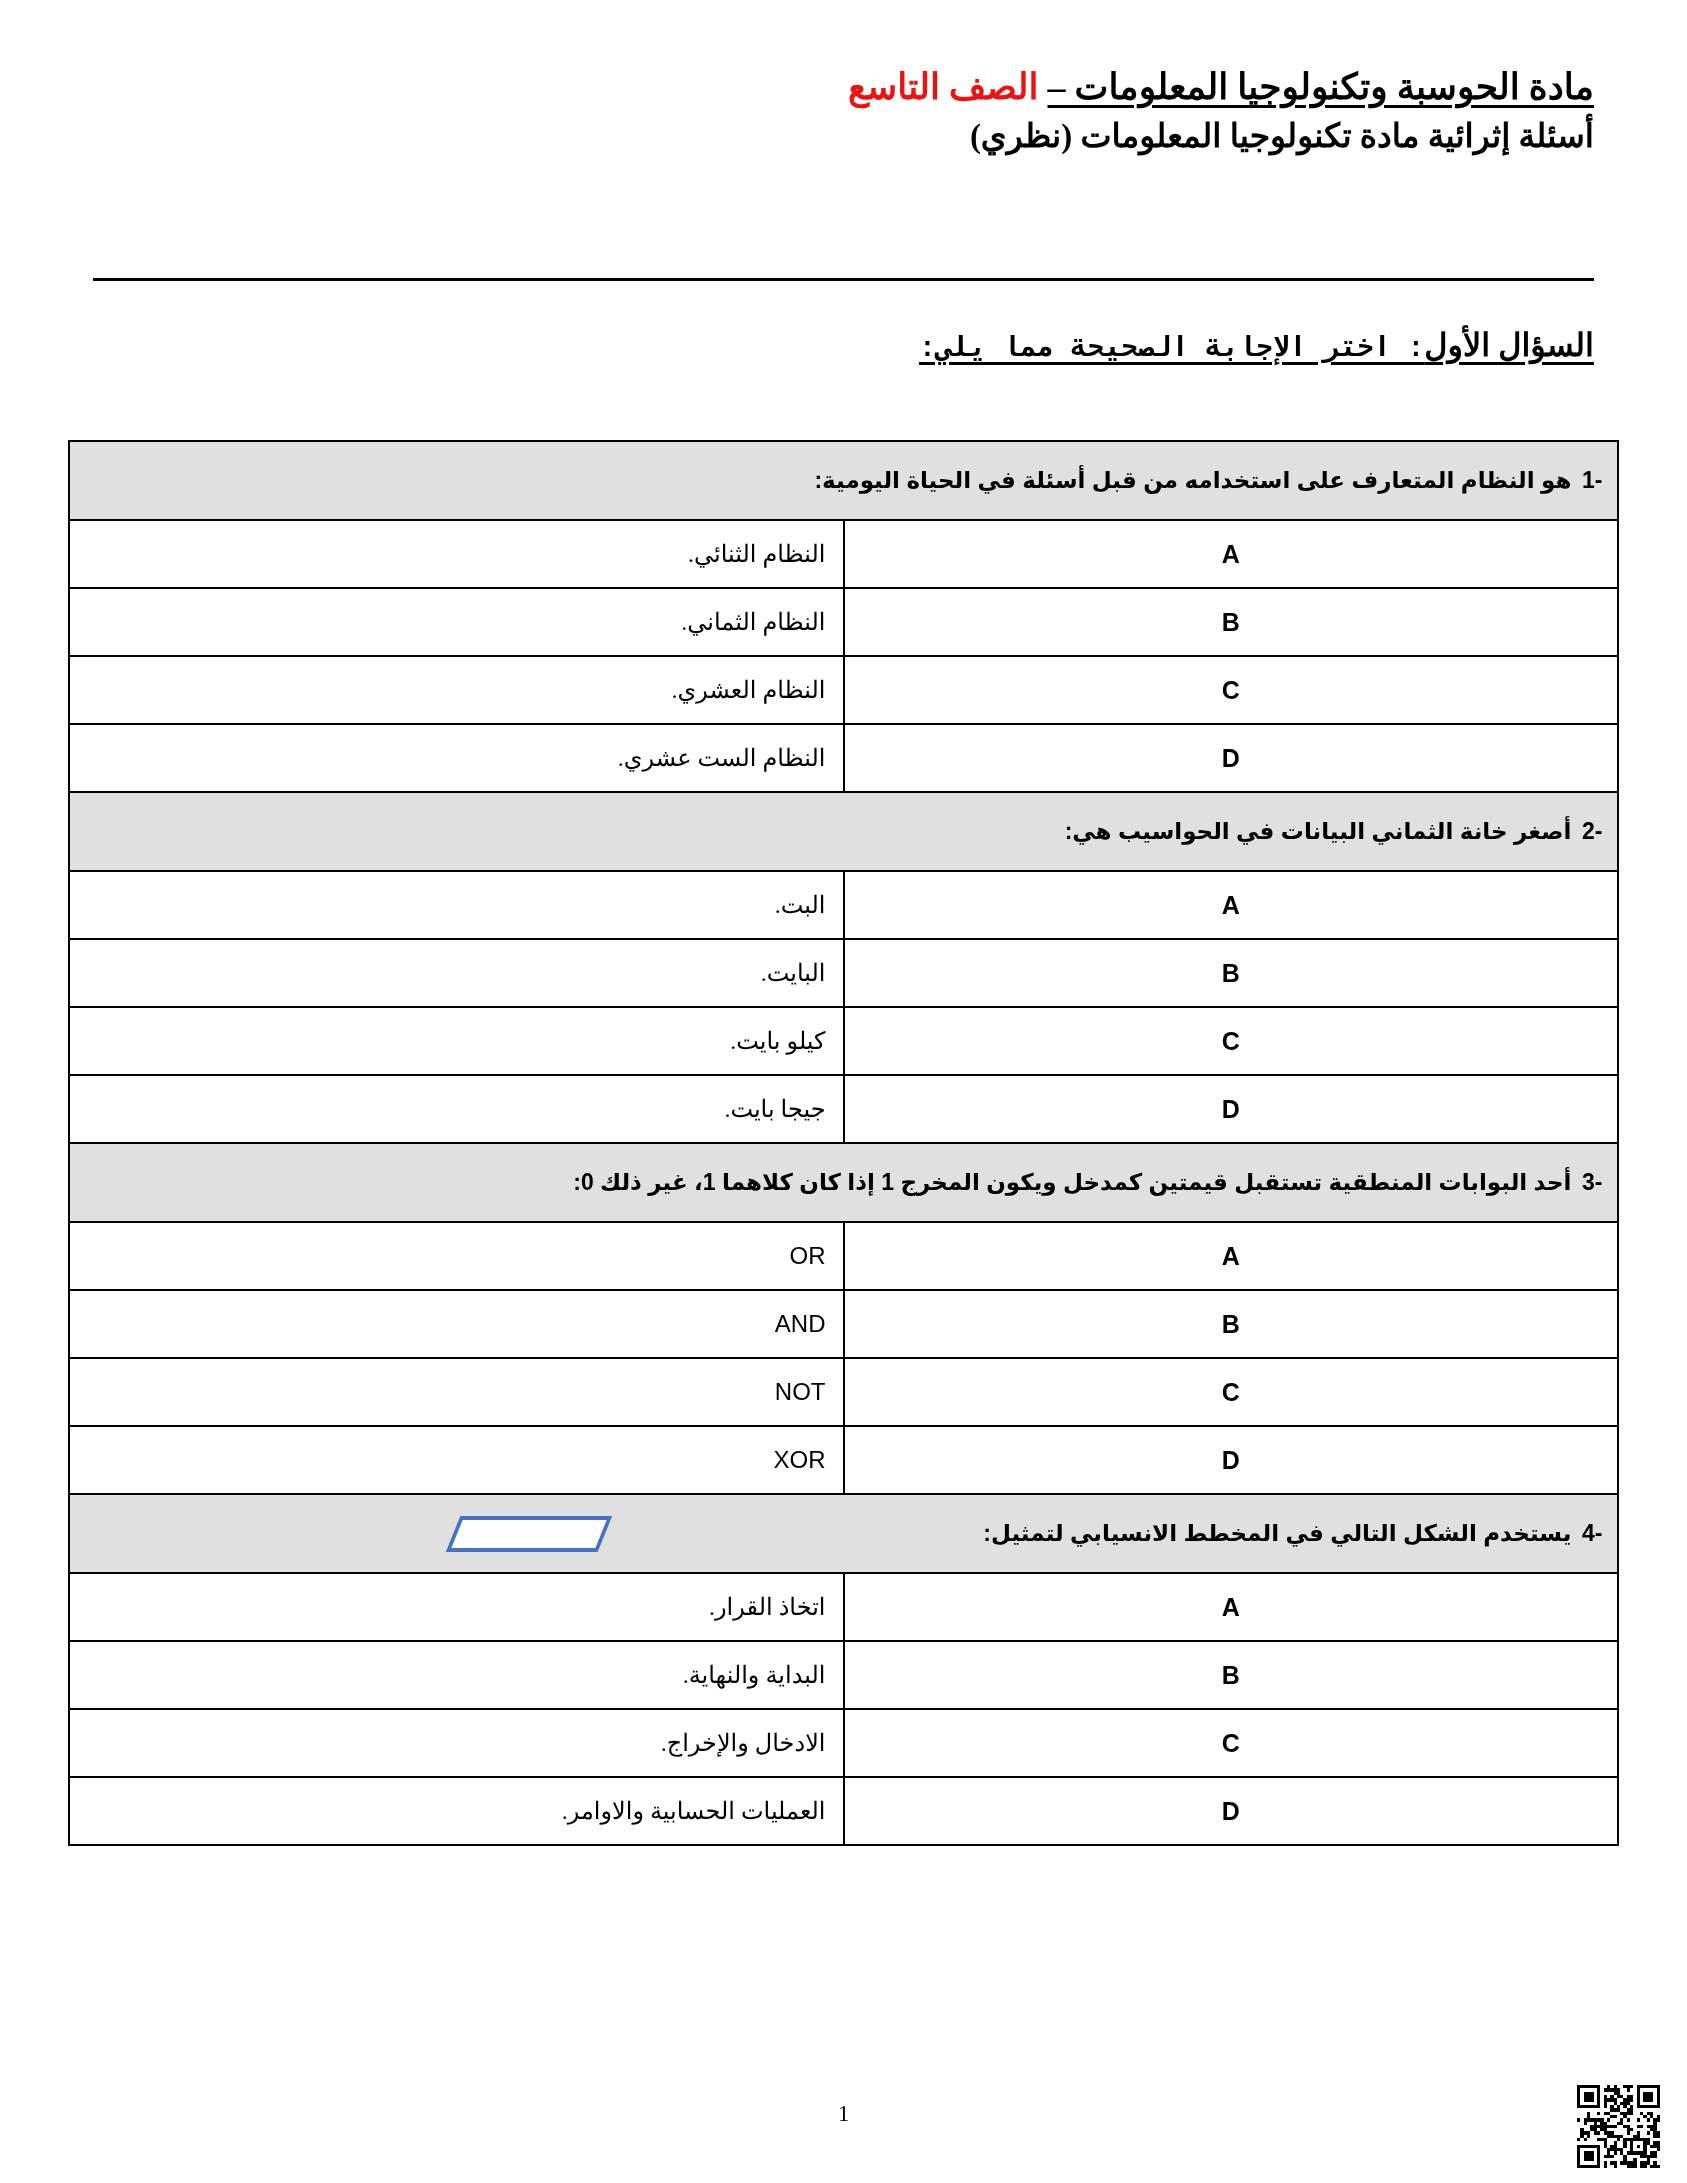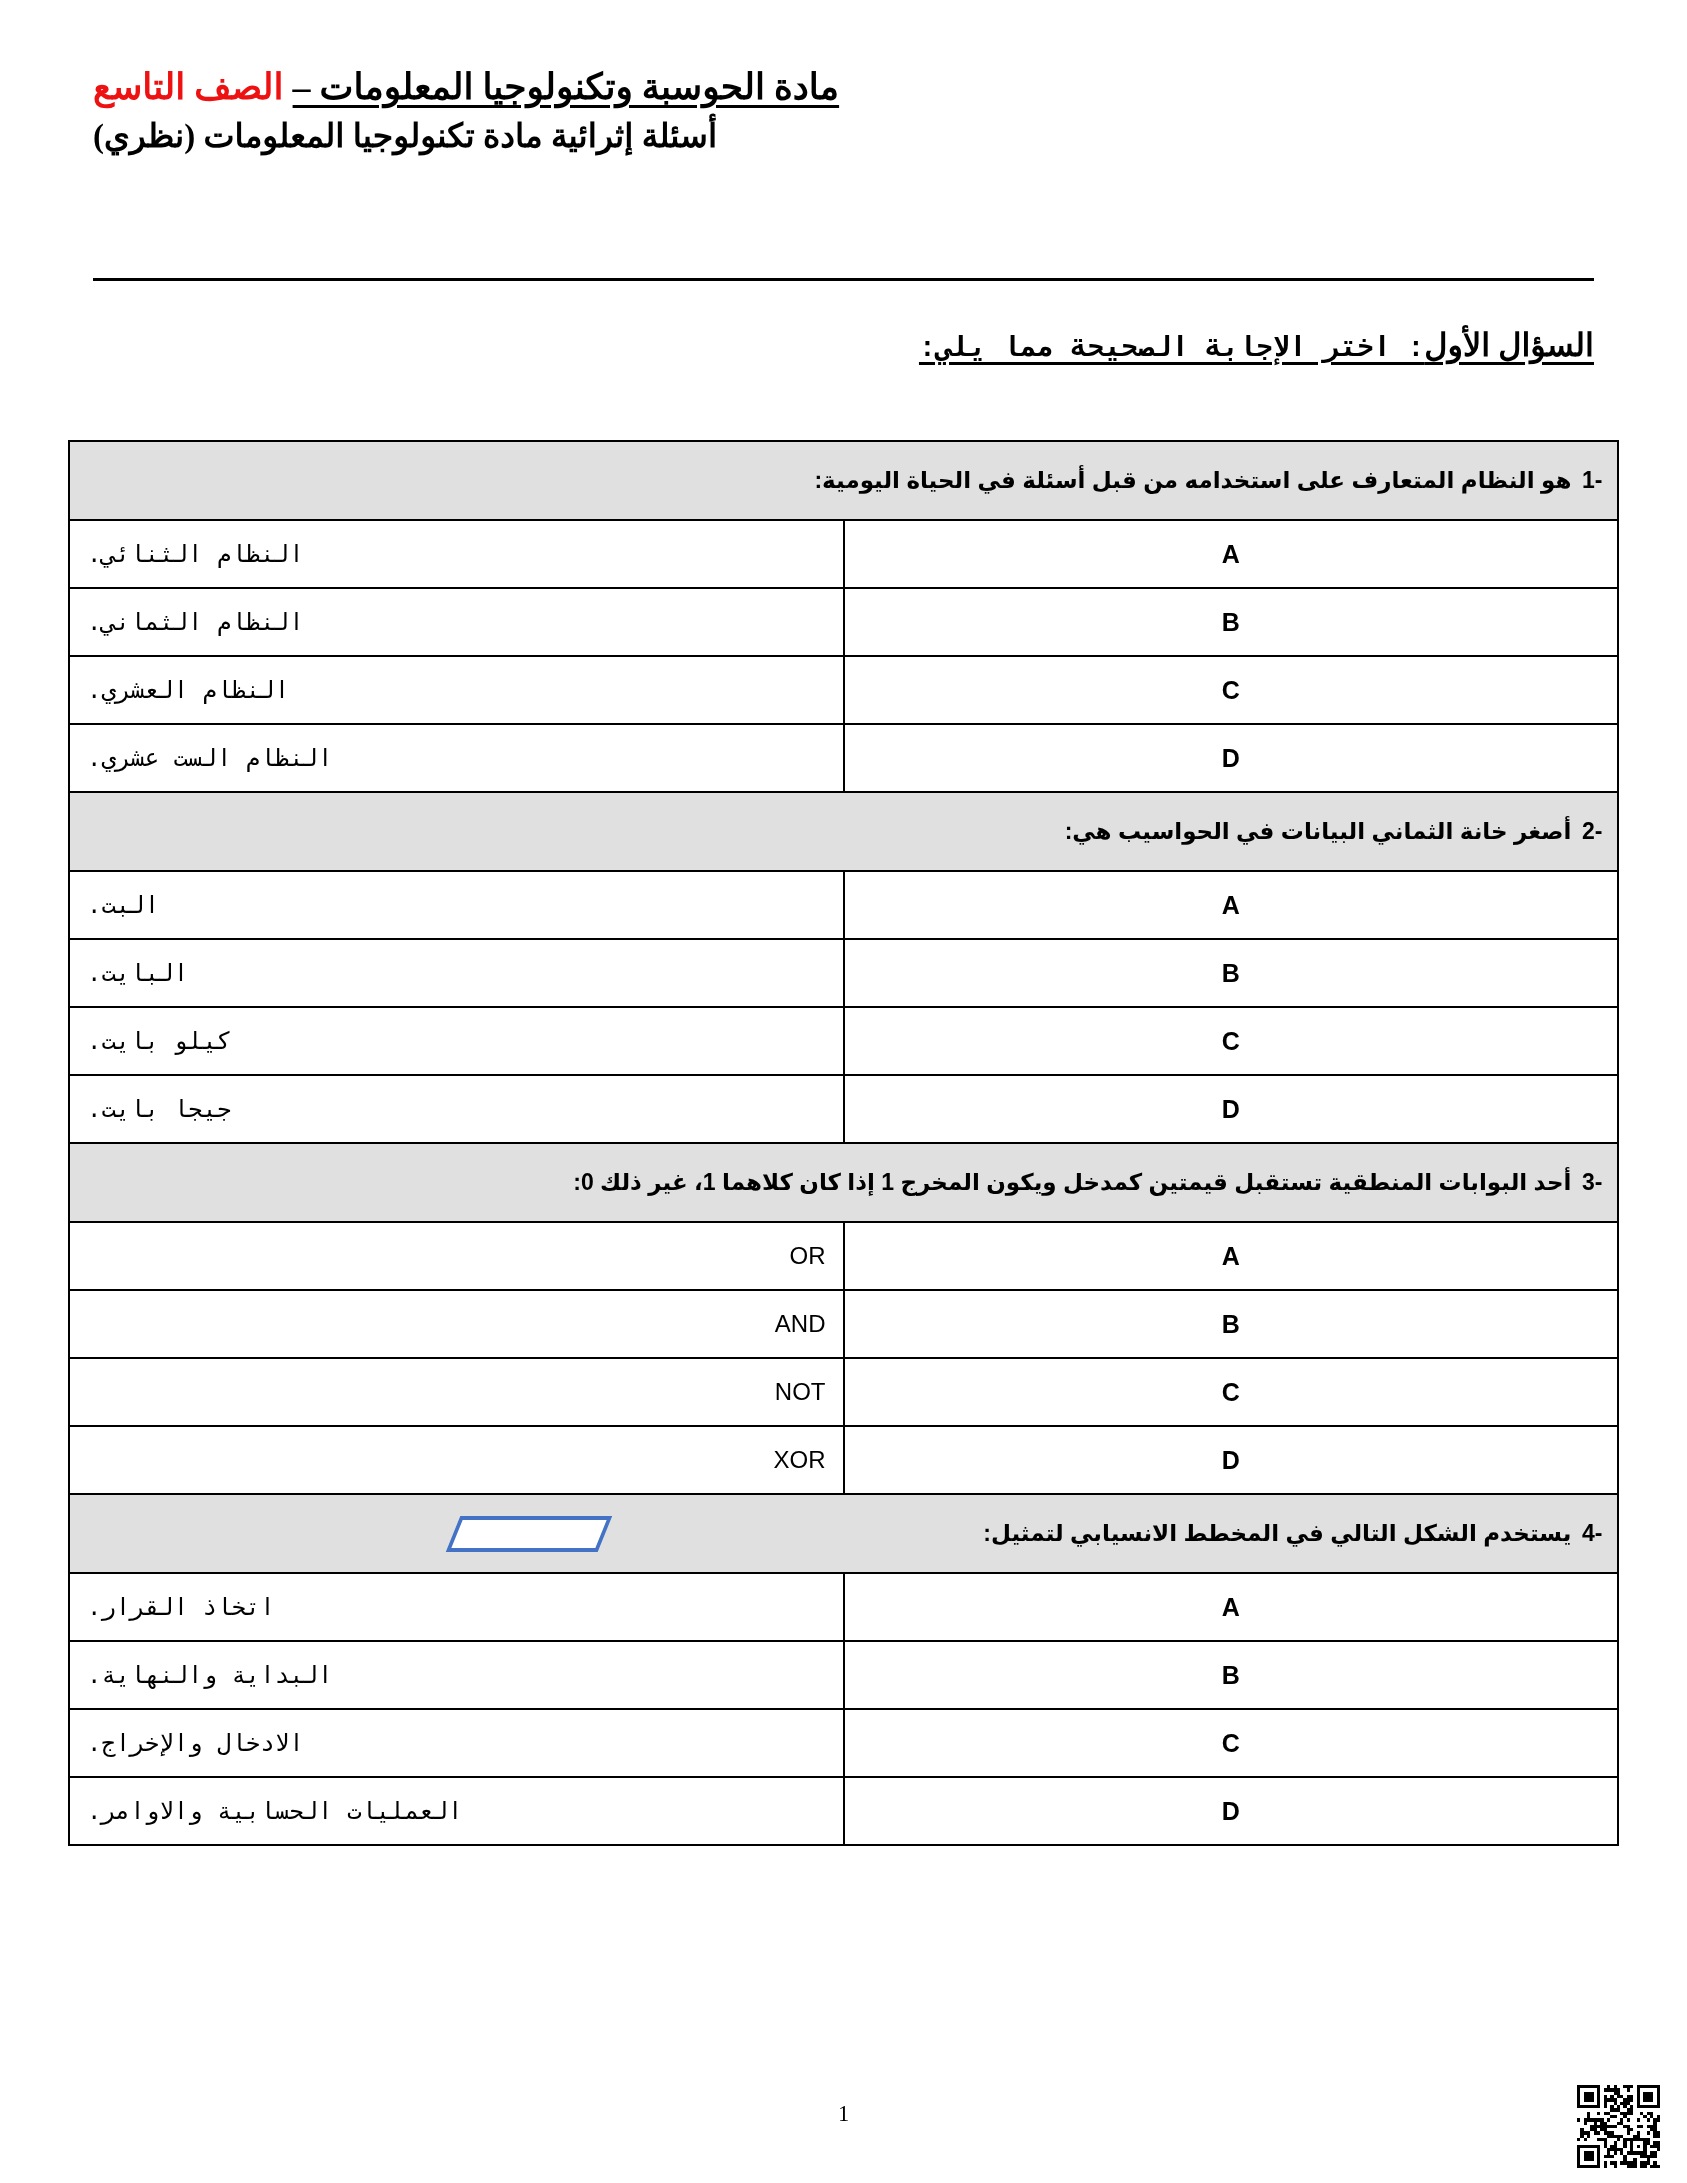--- a/index.html
+++ b/index.html
@@ -21,21 +21,21 @@
     inset: 0;
     padding: 0;
   }
 
   
   .header {
     position: absolute;
     top: 63px;
     left: 93px;
     right: 93px;
-    text-align: left;
+    text-align: right;
   }
   .title-line {
     font-weight: bold;
     line-height: 1.34;
     white-space: nowrap;
   }
   .title-line-1 {
     font-size: 36px;
     margin-bottom: 2.6px;
   }
@@ -149,26 +149,26 @@
   tr.option-row td.opt-letter {
     width: 45px;
     text-align: center;
     font-size: 25px;
     font-weight: bold;
     font-family: "Liberation Sans", "DejaVu Sans", sans-serif;
     background: #ffffff;
     height: 66px;
   }
   tr.option-row td.opt-text {
-    text-align: left;
+    text-align: right;
     padding: 0 17px;
     font-size: 24px;
     background: #ffffff;
     height: 66px;
-    font-family: Liberation Mono, monospace;
+    font-family: Liberation Serif, serif;
   }
   tr.option-row td.opt-text.latin {
     font-family: "Liberation Sans", "DejaVu Sans", sans-serif;
     font-size: 24px;
     direction: ltr;
     text-align: right;
     margin-left: 36px;
   }
 
   

